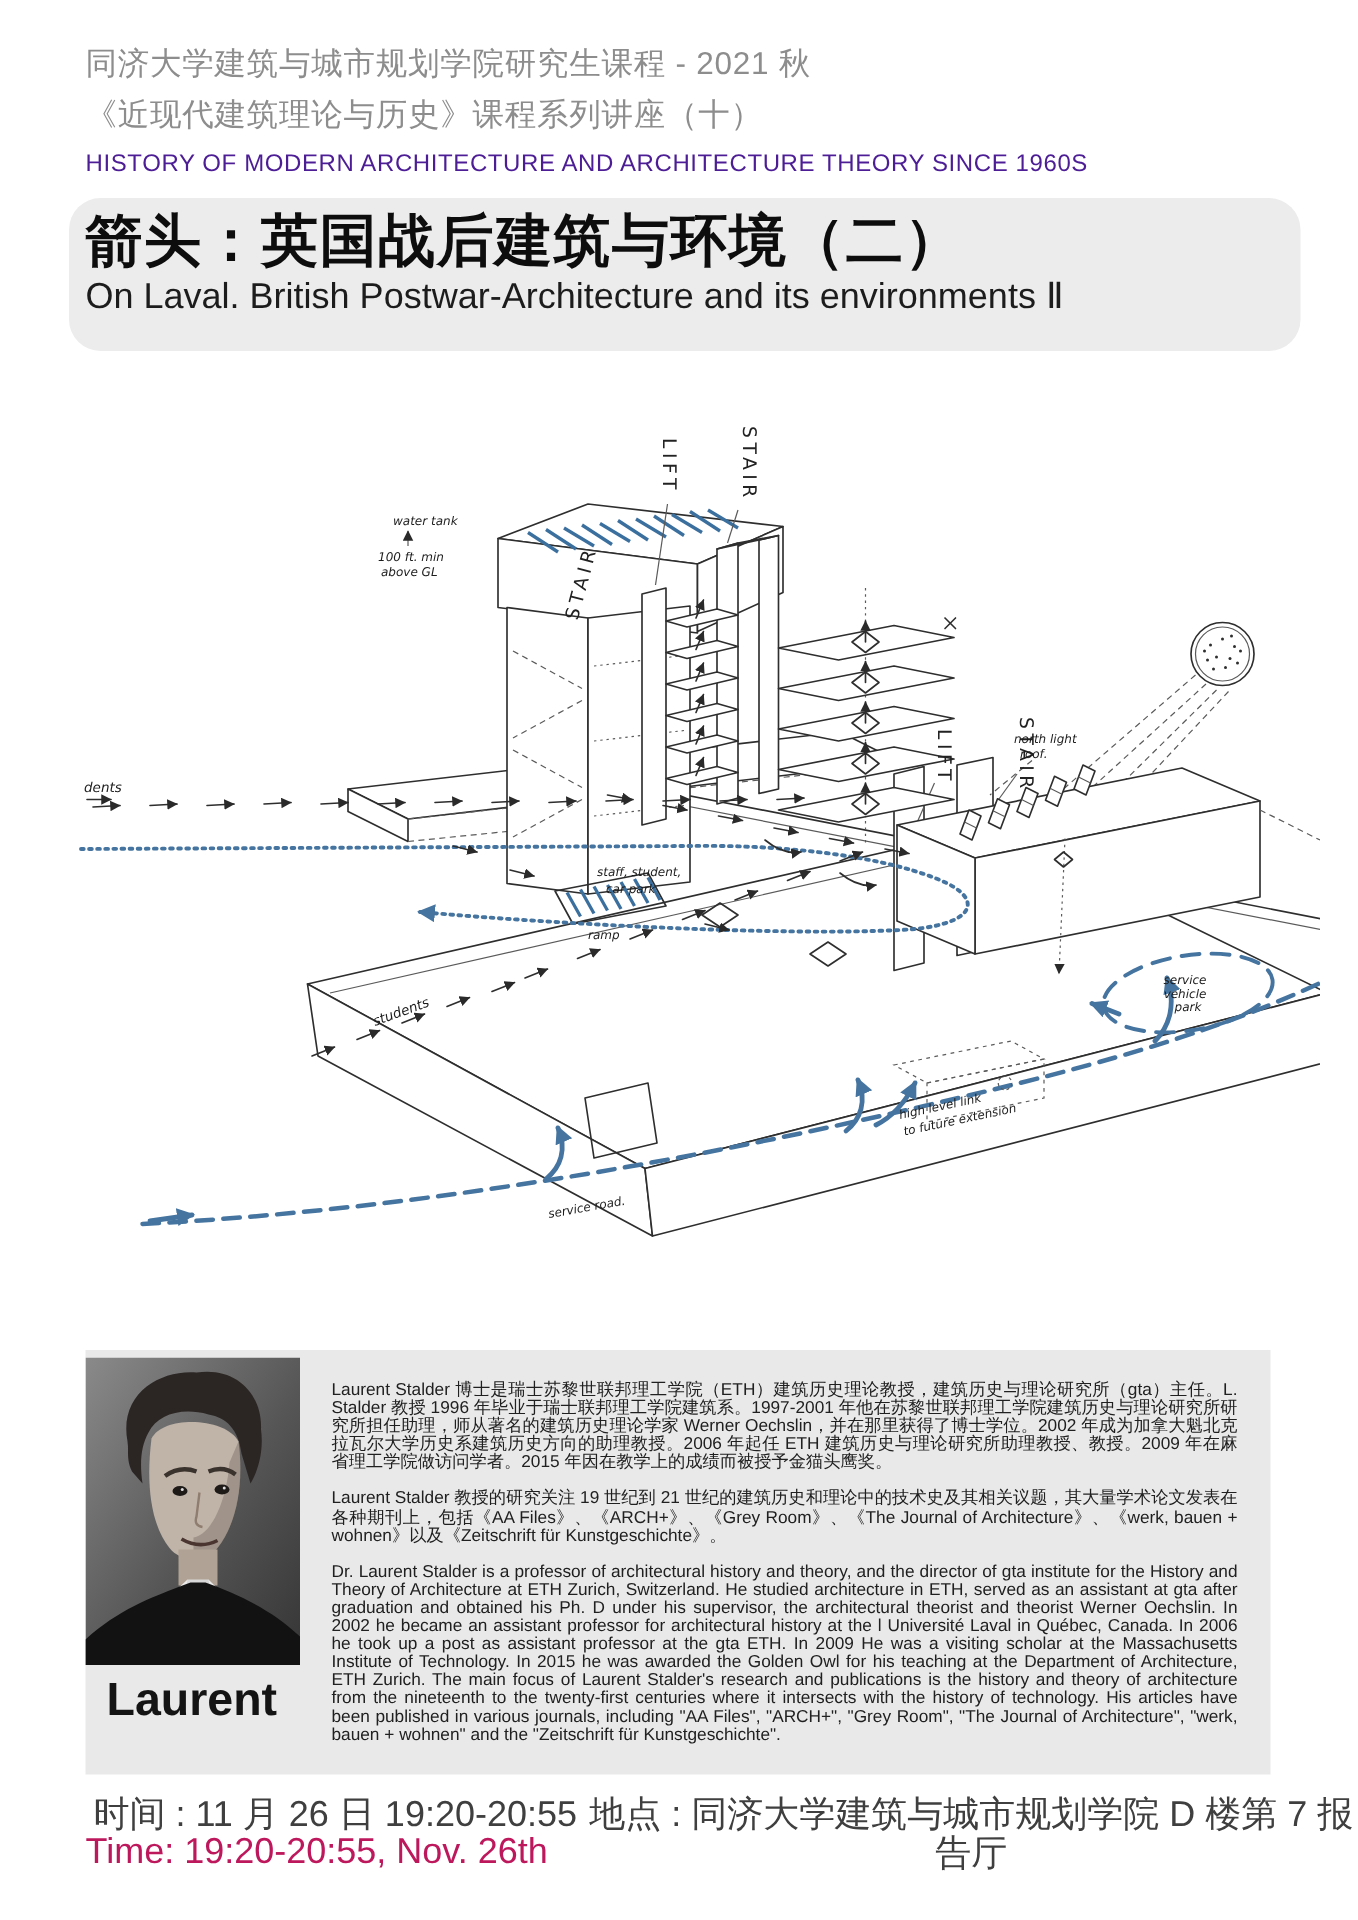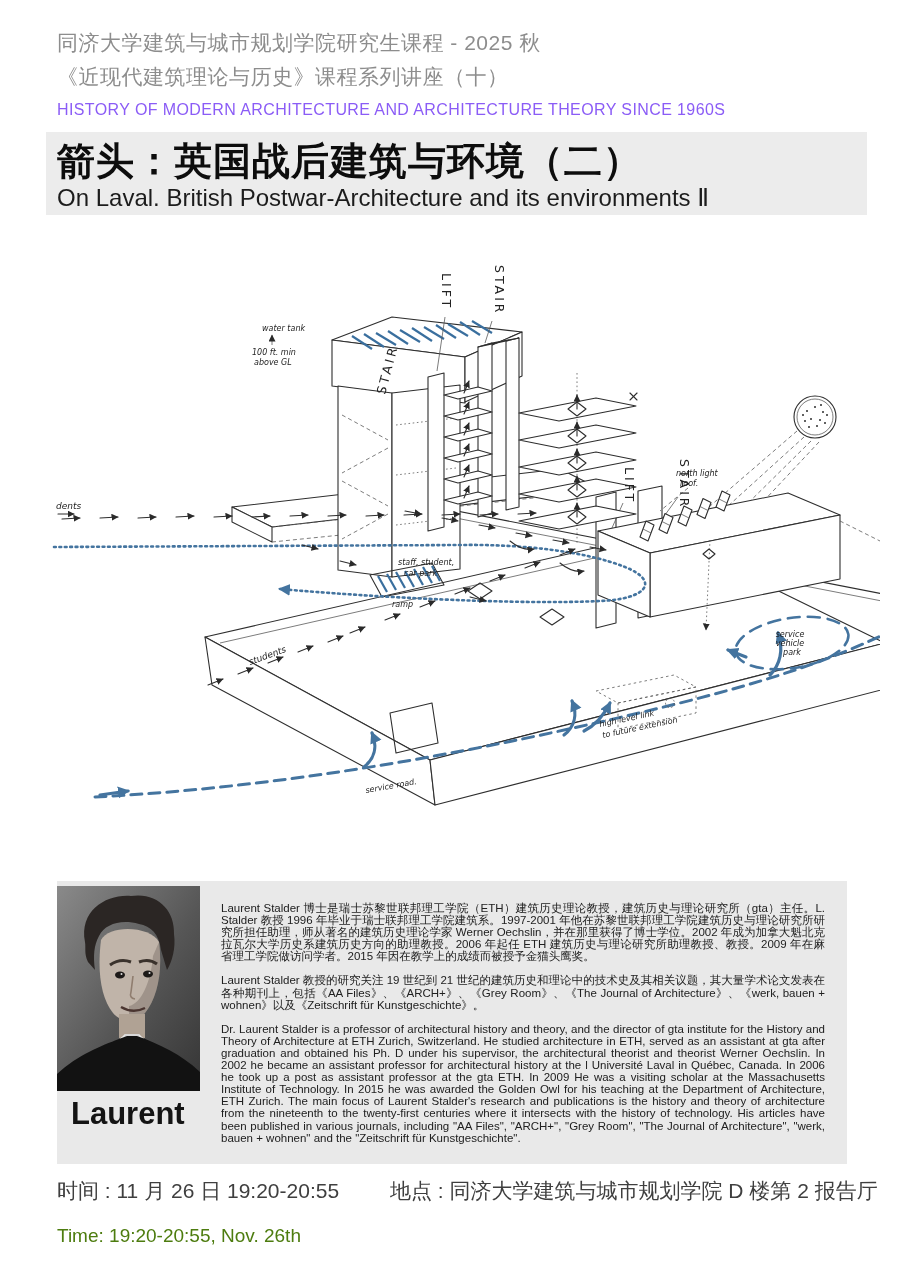--- a/index.html
+++ b/index.html
@@ -2,23 +2,23 @@
 <html><head>
 <meta charset="utf-8">
 <style>
   html,body{margin:0;padding:0;background:#fff;}
   .page{position:relative;width:905px;height:1280px;background:#fff;overflow:hidden;
         font-family:"Liberation Sans","DejaVu Sans",sans-serif;}
   
   header{padding:30px 0 0 57px;}
   .h-line{font-size:21px;line-height:26px;color:#8d8d8d;letter-spacing:.5px;}
   .h-line + .h-line{margin-top:10px;font-family:Liberation Mono, monospace;}
-  .h-en{margin-top:8px;font-size:16px;line-height:20px;color:#8b5cf6;letter-spacing:.4px;}
-  
-  .title-bar{margin:12px 38px 0 46px;background:#ececec;padding:8px 12px 3px 11px;}
+  .h-en{margin-top:8px;font-size:16px;line-height:20px;color:#4c1d95;letter-spacing:.4px;}
+  
+  .title-bar{margin:12px 38px 0 46px;background:#ececec;padding:8px 12px 22px 11px;border-radius:21px;}
   .t-zh{font-size:38px;line-height:42px;font-weight:700;color:#0d0d0d;letter-spacing:1px;}
   .t-en{font-size:24px;line-height:28px;color:#1c1c1c;margin-top:2px;}
   
   .drawing{position:relative;margin-top:30px;height:592px;}
   .drawing svg{position:absolute;left:40px;top:0;}
   .ink{stroke:#2e2e2e;stroke-width:1.1;fill:none;stroke-linecap:round;stroke-linejoin:round;}
   .inkF{stroke:#2e2e2e;stroke-width:1.1;fill:#ffffff;stroke-linejoin:round;}
   .thin{stroke:#5a5a5a;stroke-width:.8;fill:none;}
   .dash{stroke-dasharray:4 3;}
   .dot{stroke-dasharray:1.6 2.6;}
@@ -35,30 +35,30 @@
        padding:5px 8px 8px 0;}
   .bio-left{width:150px;flex:0 0 150px;}
   .portrait{width:143px;height:205px;}
   .speaker-name{margin:6px 0 0 14px;font-size:31px;line-height:33px;font-weight:700;color:#141414;}
   .bio-text{flex:1;padding:4px 2px 0 2px;font-size:11.5px;line-height:12.1px;color:#202020;
             text-align:justify;}
   .bio-text p{margin:12px;}
   
   .foot{margin:14px 0 0 57px;display:flex;}
   .foot-col-left{width:333px;flex:0 0 333px;}
-  .f-zh{font-size:21px;line-height:26px;color:#3f3f3f;}
-  .f-en{font-size:19px;line-height:24px;color:#4d7c0f;margin-top:20px;}
+  .f-zh{font-size:24px;line-height:26px;color:#3f3f3f;text-align:center;}
+  .f-en{font-size:24px;line-height:24px;color:#be185d;margin-top:0;}
 </style>
 </head>
 <body>
 
 <div class="page">
 
   <header>
-    <div class="h-line">同济大学建筑与城市规划学院研究生课程 - 2025 秋</div>
+    <div class="h-line">同济大学建筑与城市规划学院研究生课程 - 2021 秋</div>
     <div class="h-line">《近现代建筑理论与历史》课程系列讲座（十）</div>
     <div class="h-en">HISTORY OF MODERN ARCHITECTURE AND ARCHITECTURE THEORY SINCE 1960S</div>
   </header>
 
   <div class="title-bar">
     <div class="t-zh">箭头：英国战后建筑与环境（二）</div>
     <div class="t-en">On Laval. British Postwar-Architecture and its environments Ⅱ</div>
   </div>
 
   <div class="drawing">
@@ -376,17 +376,17 @@
       <p>Dr. Laurent Stalder is a professor of architectural history and theory, and the director of gta institute for the History and Theory of Architecture at ETH Zurich, Switzerland. He studied architecture in ETH, served as an assistant at gta after graduation and obtained his Ph. D under his supervisor, the architectural theorist and theorist Werner Oechslin. In 2002 he became an assistant professor for architectural history at the l Université Laval in Québec, Canada. In 2006 he took up a post as assistant professor at the gta ETH. In 2009 He was a visiting scholar at the Massachusetts Institute of Technology. In 2015 he was awarded the Golden Owl for his teaching at the Department of Architecture, ETH Zurich. The main focus of Laurent Stalder's research and publications is the history and theory of architecture from the nineteenth to the twenty-first centuries where it intersects with the history of technology. His articles have been published in various journals, including "AA Files", "ARCH+", "Grey Room", "The Journal of Architecture", "werk, bauen + wohnen" and the "Zeitschrift für Kunstgeschichte".</p>
     </div>
   </section>
 
   <footer class="foot">
     <div class="foot-col-left">
       <div class="f-zh">时间 : 11 月 26 日 19:20-20:55</div>
       <div class="f-en">Time: 19:20-20:55, Nov. 26th</div>
     </div>
     <div class="foot-col-right">
-      <div class="f-zh">地点 : 同济大学建筑与城市规划学院 D 楼第 2 报告厅</div>
+      <div class="f-zh">地点 : 同济大学建筑与城市规划学院 D 楼第 7 报告厅</div>
     </div>
   </footer>
 
 </div>
 
 </body></html>

